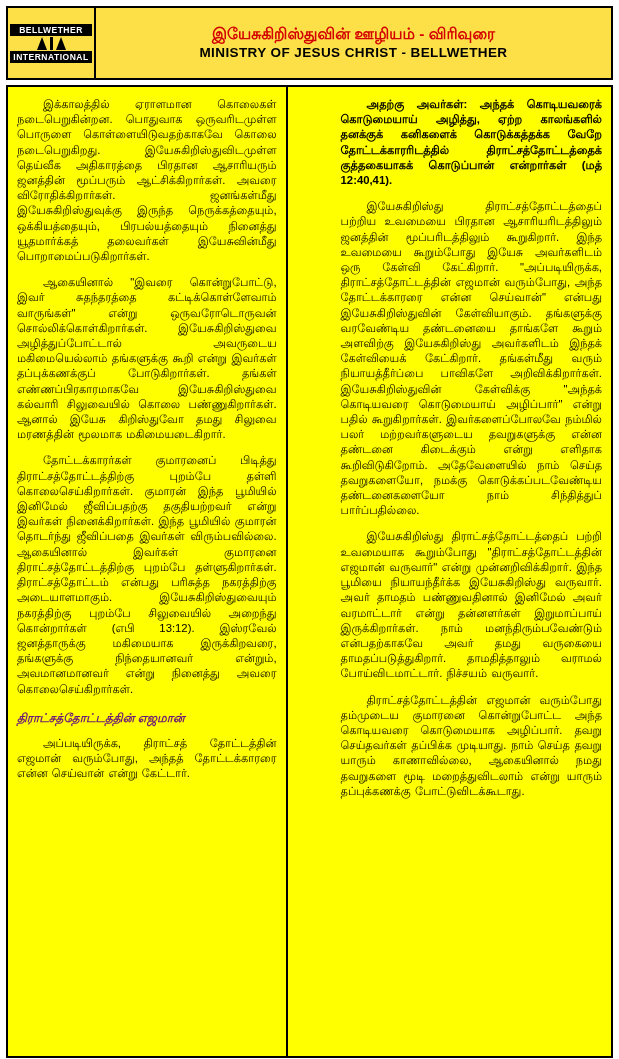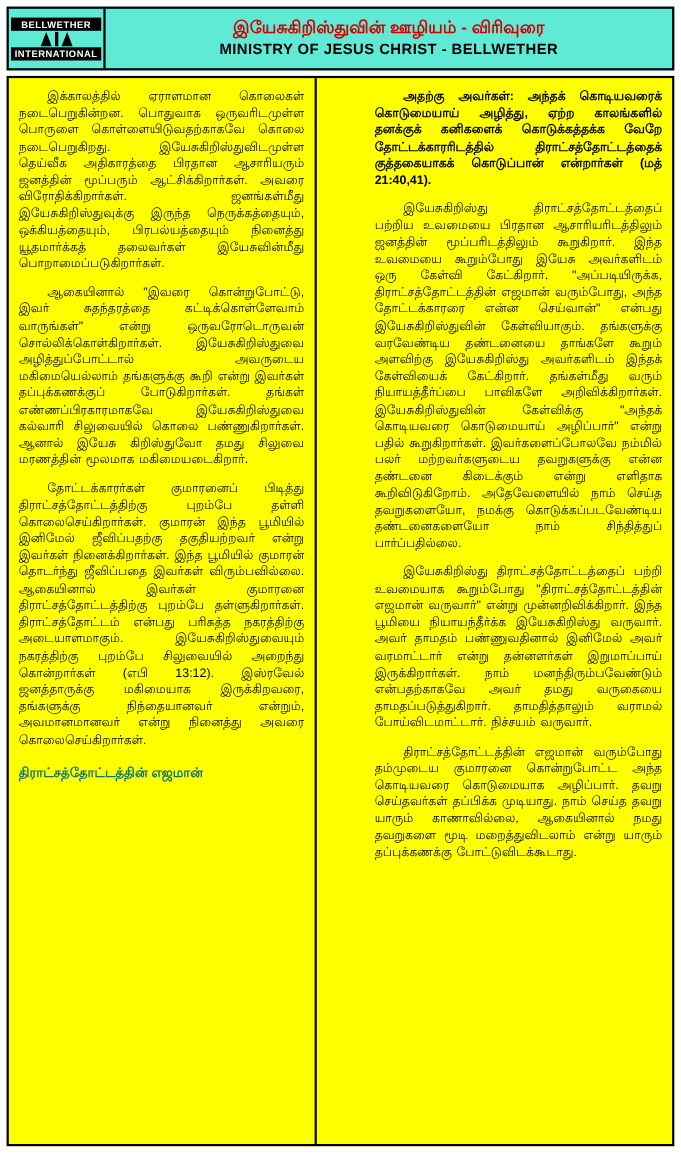--- a/index.html
+++ b/index.html
@@ -19,23 +19,23 @@
     height: 1059px;
     box-sizing: border-box;
     padding: 6px 6px 6px 6px;
   }
 
   
   .header {
     display: flex;
     align-items: stretch;
     border: 2px solid #000;
-    height: 58px;
-    box-sizing: border-box;
-    background: #5eead4;
+    height: 74px;
+    box-sizing: border-box;
+    background: #fde047;
   }
   .logo-box {
     width: 88px;
     flex: 0 0 88px;
     border-right: 0;
     display: flex;
     flex-direction: column;
     align-items: center;
     justify-content: center;
     box-sizing: border-box;
@@ -142,23 +142,24 @@
     text-justify: inter-word;
     color: #000;
     text-indent: 26px;
     word-spacing: 1px;
   }
   p.para.bold { font-weight: bold; }
   h3.subhead {
     margin: 14px 0 10px 0;
     font-size: 12px;
     font-weight: bold;
-    color: #0f766e;
+    color: #701a75;
     text-align: left;
     line-height: 15px;
+    font-style: italic;
   }
 </style>
 </head>
 <body>
 
 <div class="page">
 
   <div class="header">
 
     <div class="logo-box left">
@@ -179,24 +180,25 @@
 
   </div>
 
   <div class="body-wrap">
 
     <div class="col left">
       <p class="para">இக்காலத்தில் ஏராளமான கொலைகள் நடைபெறுகின்றன. பொதுவாக ஒருவரிடமுள்ள பொருளை கொள்ளையிடுவதற்காகவே கொலை நடைபெறுகிறது. இயேசுகிறிஸ்துவிடமுள்ள தெய்வீக அதிகாரத்தை பிரதான ஆசாரியரும் ஜனத்தின் மூப்பரும் ஆட்சிக்கிறார்கள். அவரை விரோதிக்கிறார்கள். ஜனங்கள்மீது இயேசுகிறிஸ்துவுக்கு இருந்த நெருக்கத்தையும், ஒக்கியத்தையும், பிரபல்யத்தையும் நினைத்து யூதமார்க்கத் தலைவர்கள் இயேசுவின்மீது பொறாமைப்படுகிறார்கள்.</p>
       <p class="para">ஆகையினால் "இவரை கொன்றுபோட்டு, இவர் சுதந்தரத்தை கட்டிக்கொள்ளேவாம் வாருங்கள்" என்று ஒருவரோடொருவன் சொல்லிக்கொள்கிறார்கள். இயேசுகிறிஸ்துவை அழித்துப்போட்டால் அவருடைய மகிமையெல்லாம் தங்களுக்கு கூறி என்று இவர்கள் தப்புக்கணக்குப் போடுகிறார்கள். தங்கள் எண்ணப்பிரகாரமாகவே இயேசுகிறிஸ்துவை கல்வாரி சிலுவையில் கொலை பண்ணுகிறார்கள். ஆனால் இயேசு கிறிஸ்துவோ தமது சிலுவை மரணத்தின் மூலமாக மகிமையடைகிறார்.</p>
       <p class="para">தோட்டக்காரர்கள் குமாரனைப் பிடித்து திராட்சத்தோட்டத்திற்கு புறம்பே தள்ளி கொலைசெய்கிறார்கள். குமாரன் இந்த பூமியில் இனிமேல் ஜீவிப்பதற்கு தகுதியற்றவர் என்று இவர்கள் நினைக்கிறார்கள். இந்த பூமியில் குமாரன் தொடர்ந்து ஜீவிப்பதை இவர்கள் விரும்பவில்லை. ஆகையினால் இவர்கள் குமாரனை திராட்சத்தோட்டத்திற்கு புறம்பே தள்ளுகிறார்கள். திராட்சத்தோட்டம் என்பது பரிசுத்த நகரத்திற்கு அடையாளமாகும். இயேசுகிறிஸ்துவையும் நகரத்திற்கு புறம்பே சிலுவையில் அறைந்து கொன்றார்கள் (எபி 13:12). இஸ்ரவேல் ஜனத்தாருக்கு மகிமையாக இருக்கிறவரை, தங்களுக்கு நிந்தையானவர் என்றும், அவமானமானவர் என்று நினைத்து அவரை கொலைசெய்கிறார்கள்.</p>
       <h3 class="subhead">திராட்சத்தோட்டத்தின் எஜமான்</h3>
+      <p class="para">அப்படியிருக்க, திராட்சத் தோட்டத்தின் எஜமான் வரும்போது, அந்தத் தோட்டக்காரரை என்ன செய்வான் என்று கேட்டார்.</p>
     </div>
 
     <div class="col right">
-      <p class="para bold">அதற்கு அவர்கள்: அந்தக் கொடியவரைக் கொடுமையாய் அழித்து, ஏற்ற காலங்களில் தனக்குக் கனிகளைக் கொடுக்கத்தக்க வேறே தோட்டக்காரரிடத்தில் திராட்சத்தோட்டத்தைக் குத்தகையாகக் கொடுப்பான் என்றார்கள் (மத் 21:40,41).</p>
+      <p class="para bold">அதற்கு அவர்கள்: அந்தக் கொடியவரைக் கொடுமையாய் அழித்து, ஏற்ற காலங்களில் தனக்குக் கனிகளைக் கொடுக்கத்தக்க வேறே தோட்டக்காரரிடத்தில் திராட்சத்தோட்டத்தைக் குத்தகையாகக் கொடுப்பான் என்றார்கள் (மத் 12:40,41).</p>
       <p class="para">இயேசுகிறிஸ்து திராட்சத்தோட்டத்தைப் பற்றிய உவமையை பிரதான ஆசாரியரிடத்திலும் ஜனத்தின் மூப்பரிடத்திலும் கூறுகிறார். இந்த உவமையை கூறும்போது இயேசு அவர்களிடம் ஒரு கேள்வி கேட்கிறார். "அப்படியிருக்க, திராட்சத்தோட்டத்தின் எஜமான் வரும்போது, அந்த தோட்டக்காரரை என்ன செய்வான்" என்பது இயேசுகிறிஸ்துவின் கேள்வியாகும். தங்களுக்கு வரவேண்டிய தண்டனையை தாங்களே கூறும் அளவிற்கு இயேசுகிறிஸ்து அவர்களிடம் இந்தக் கேள்வியைக் கேட்கிறார். தங்கள்மீது வரும் நியாயத்தீர்ப்பை பாவிகளே அறிவிக்கிறார்கள். இயேசுகிறிஸ்துவின் கேள்விக்கு "அந்தக் கொடியவரை கொடுமையாய் அழிப்பார்" என்று பதில் கூறுகிறார்கள். இவர்களைப்போலவே நம்மில் பலர் மற்றவர்களுடைய தவறுகளுக்கு என்ன தண்டனை கிடைக்கும் என்று எளிதாக கூறிவிடுகிறோம். அதேவேளையில் நாம் செய்த தவறுகளையோ, நமக்கு கொடுக்கப்படவேண்டிய தண்டனைகளையோ நாம் சிந்தித்துப் பார்ப்பதில்லை.</p>
       <p class="para">இயேசுகிறிஸ்து திராட்சத்தோட்டத்தைப் பற்றி உவமையாக கூறும்போது "திராட்சத்தோட்டத்தின் எஜமான் வருவார்" என்று முன்னறிவிக்கிறார். இந்த பூமியை நியாயந்தீர்க்க இயேசுகிறிஸ்து வருவார். அவர் தாமதம் பண்ணுவதினால் இனிமேல் அவர் வரமாட்டார் என்று தன்னளர்கள் இறுமாப்பாய் இருக்கிறார்கள். நாம் மனந்திரும்பவேண்டும் என்பதற்காகவே அவர் தமது வருகையை தாமதப்படுத்துகிறார். தாமதித்தாலும் வராமல் போய்விடமாட்டார். நிச்சயம் வருவார்.</p>
       <p class="para">திராட்சத்தோட்டத்தின் எஜமான் வரும்போது தம்முடைய குமாரனை கொன்றுபோட்ட அந்த கொடியவரை கொடுமையாக அழிப்பார். தவறு செய்தவர்கள் தப்பிக்க முடியாது. நாம் செய்த தவறு யாரும் காணாவில்லை, ஆகையினால் நமது தவறுகளை மூடி மறைத்துவிடலாம் என்று யாரும் தப்புக்கணக்கு போட்டுவிடக்கூடாது.</p>
     </div>
 
   </div>
 
 </div>
 
 </body></html>

